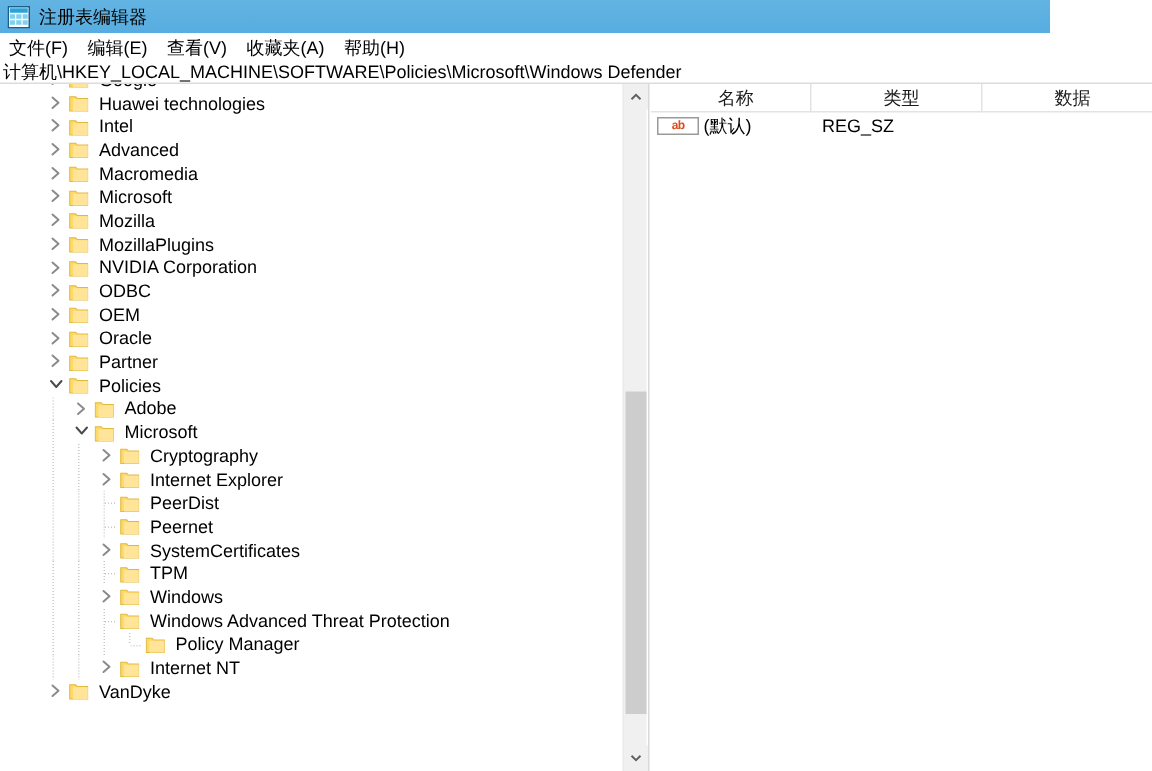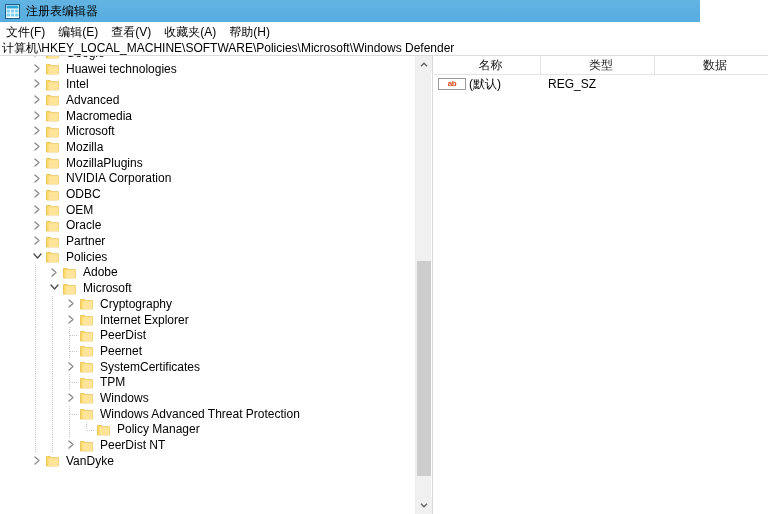--- a/index.html
+++ b/index.html
@@ -644,21 +644,21 @@
             <div style="width: 64px; flex: 0 0 auto; height: 15.7px;"></div>
             <div class="twisty">
               <svg width="8" height="9" viewBox="0 0 8 9">
                 <path d="M2 1 L6 4.5 L2 8" stroke="#8a8a8a" stroke-width="1.3" fill="none" stroke-linecap="round" stroke-linejoin="round"></path>
               </svg>
             </div>
             <div class="folder"><svg width="13" height="13" viewBox="0 0 13 13">
       <path d="M0.5 2.5 h4 l1 1.2 h7 v8.3 h-12 z" fill="#ffd966" stroke="#e0b93f" stroke-width="0.7"></path>
       <path d="M2.6 4.2 h9.9 v7.8 h-9.9 z" fill="#ffe49a"></path>
     </svg></div>
-            <span class="label">PeerDist NT</span>
+            <span class="label">Internet NT</span>
           </div>
           <div class="row">
             <div style="width: 30px; flex: 0 0 auto; height: 15.7px;"></div>
             <div class="twisty">
               <svg width="8" height="9" viewBox="0 0 8 9">
                 <path d="M2 1 L6 4.5 L2 8" stroke="#8a8a8a" stroke-width="1.3" fill="none" stroke-linecap="round" stroke-linejoin="round"></path>
               </svg>
             </div>
             <div class="folder"><svg width="13" height="13" viewBox="0 0 13 13">
       <path d="M0.5 2.5 h4 l1 1.2 h7 v8.3 h-12 z" fill="#ffd966" stroke="#e0b93f" stroke-width="0.7"></path>

